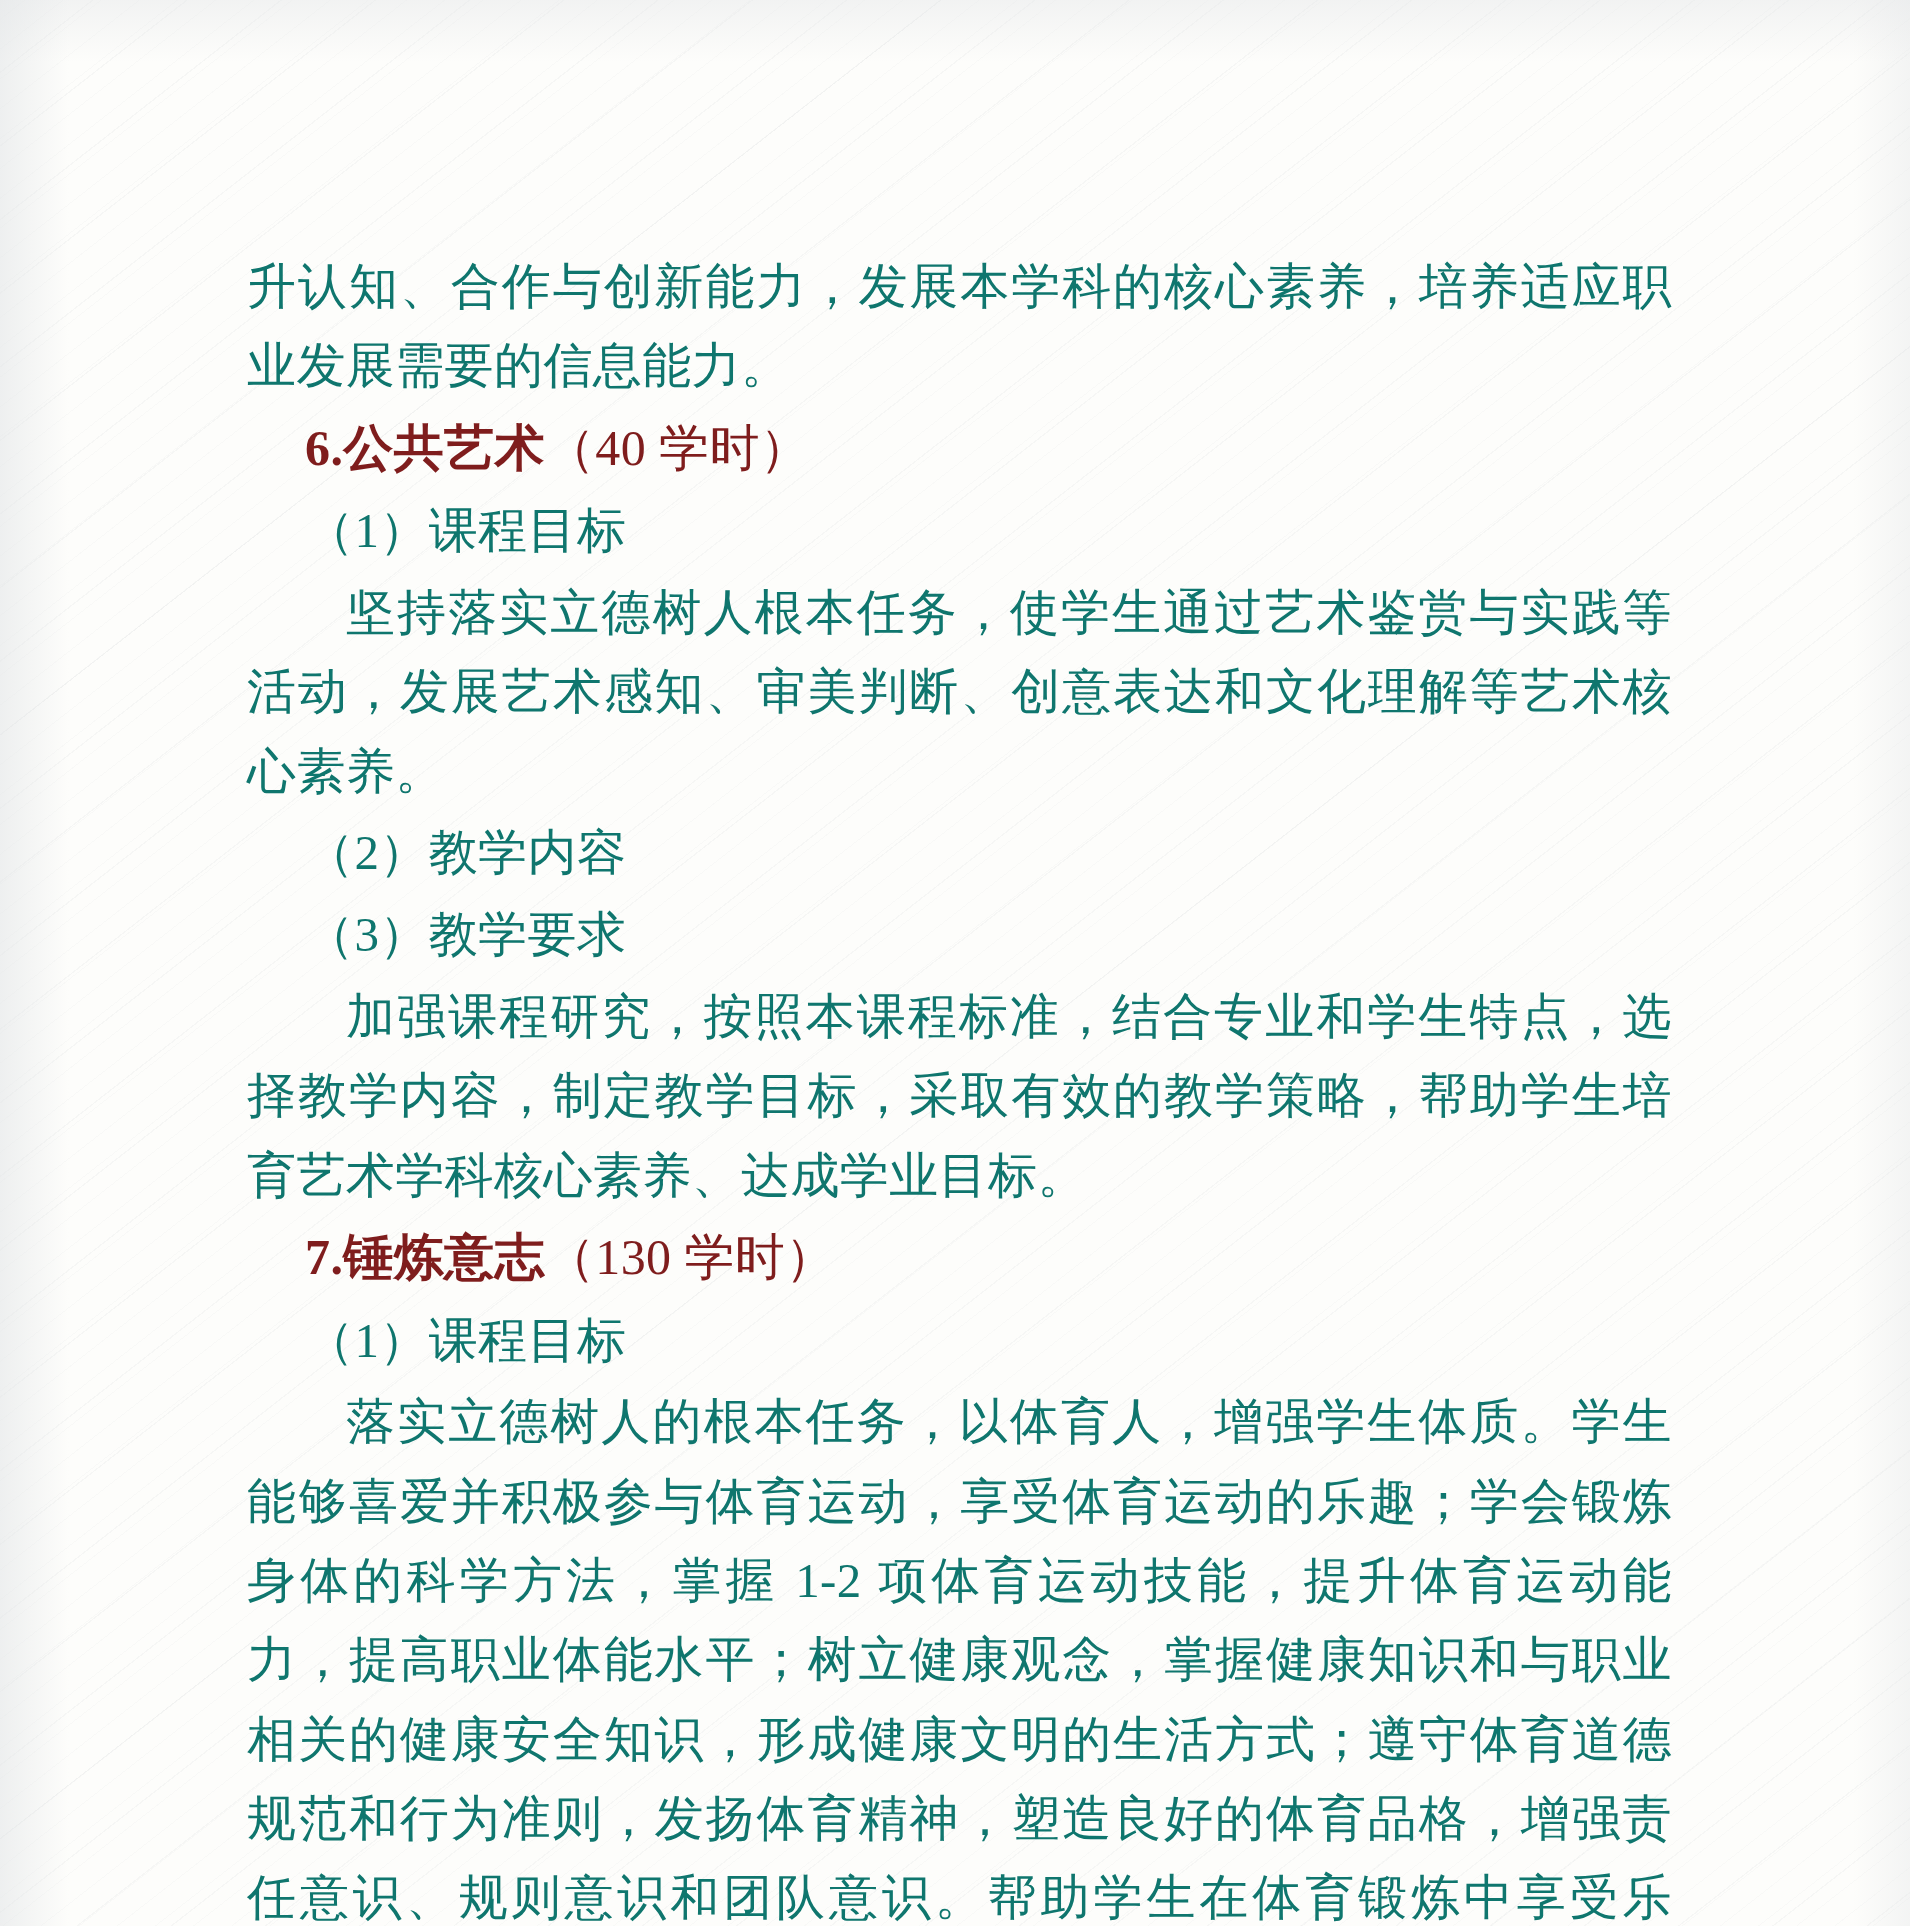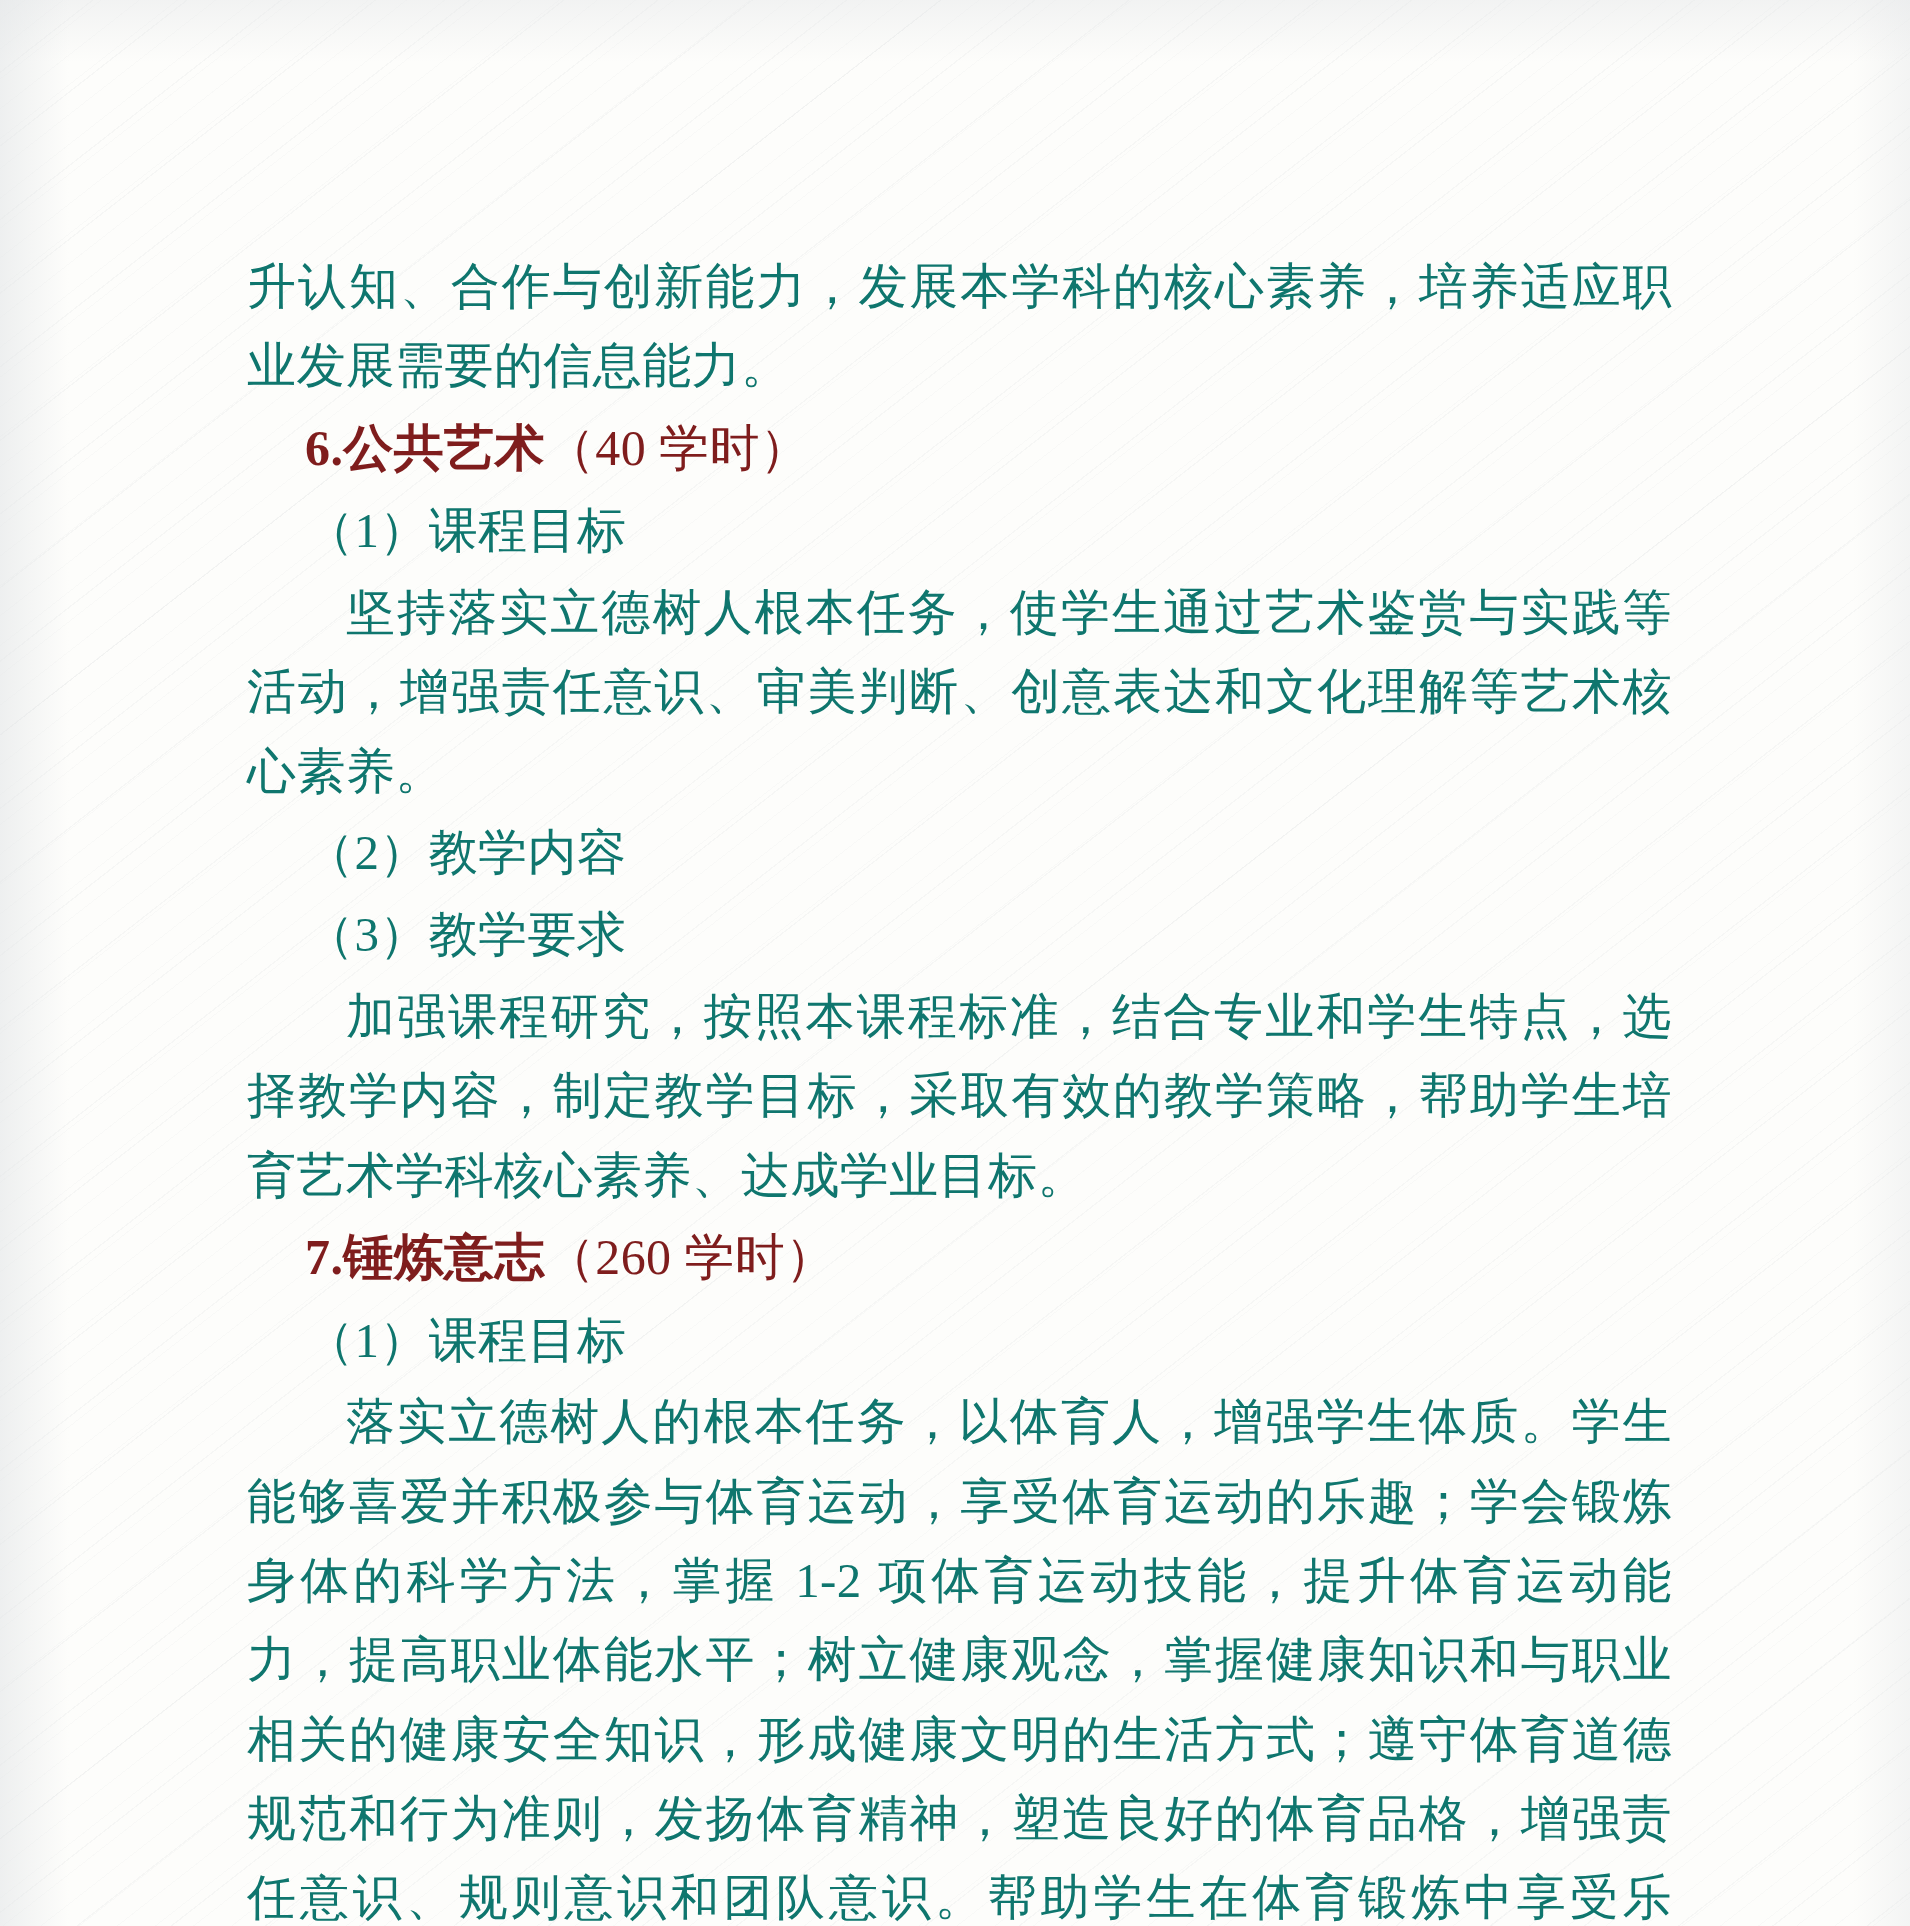--- a/index.html
+++ b/index.html
@@ -93,30 +93,30 @@
   <div class="page-vignette"></div>
 
   <div class="content">
 
     <p class="para">升认知、合作与创新能力，发展本学科的核心素养，培养适应职业发展需要的信息能力。</p>
 
     <p class="heading"><b>6.</b><b>公共艺术</b><span class="hours">（40 学时）</span></p>
 
     <p class="para indent-small">（1）课程目标</p>
 
-    <p class="para indent">坚持落实立德树人根本任务，使学生通过艺术鉴赏与实践等活动，增强责任意识、审美判断、创意表达和文化理解等艺术核心素养。</p>
+    <p class="para indent">坚持落实立德树人根本任务，使学生通过艺术鉴赏与实践等活动，发展艺术感知、审美判断、创意表达和文化理解等艺术核心素养。</p>
 
     <p class="para indent-small">（2）教学内容</p>
 
 
     <p class="para indent-small">（3）教学要求</p>
 
     <p class="para indent">加强课程研究，按照本课程标准，结合专业和学生特点，选择教学内容，制定教学目标，采取有效的教学策略，帮助学生培育艺术学科核心素养、达成学业目标。</p>
 
-    <p class="heading"><b>7.</b><b>锤炼意志</b><span class="hours">（260 学时）</span></p>
+    <p class="heading"><b>7.</b><b>锤炼意志</b><span class="hours">（130 学时）</span></p>
 
     <p class="para indent-small">（1）课程目标</p>
 
     <p class="para indent">落实立德树人的根本任务，以体育人，增强学生体质。学生能够喜爱并积极参与体育运动，享受体育运动的乐趣；学会锻炼身体的科学方法，掌握 1-2 项体育运动技能，提升体育运动能力，提高职业体能水平；树立健康观念，掌握健康知识和与职业相关的健康安全知识，形成健康文明的生活方式；遵守体育道德规范和行为准则，发扬体育精神，塑造良好的体育品格，增强责任意识、规则意识和团队意识。帮助学生在体育锻炼中享受乐趣、增强体质、健全人格、锤炼意志，使学生在运动能力、健康行为和体育精神三方面获得全面发展。</p>
 
   </div>
 
 </div>
 
 

